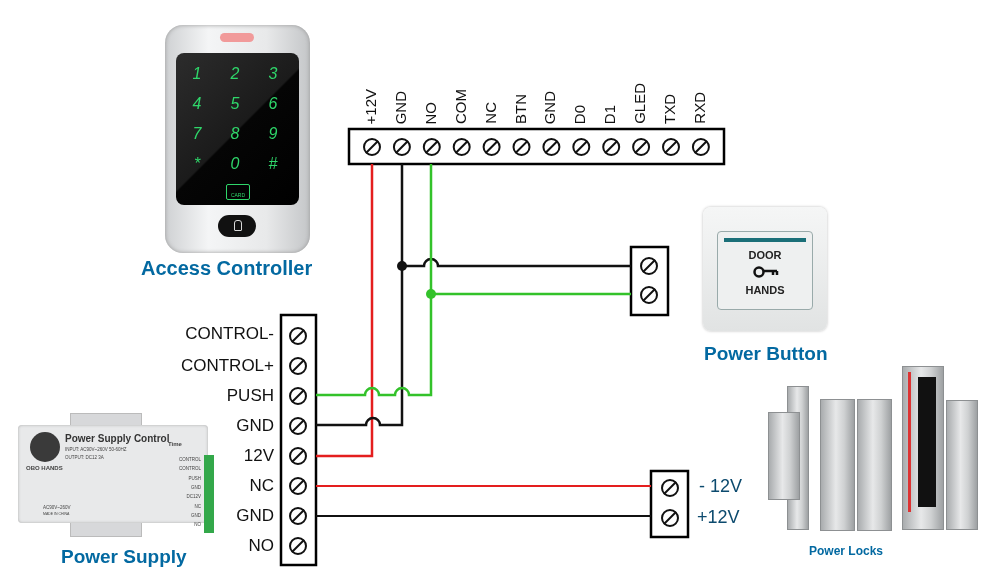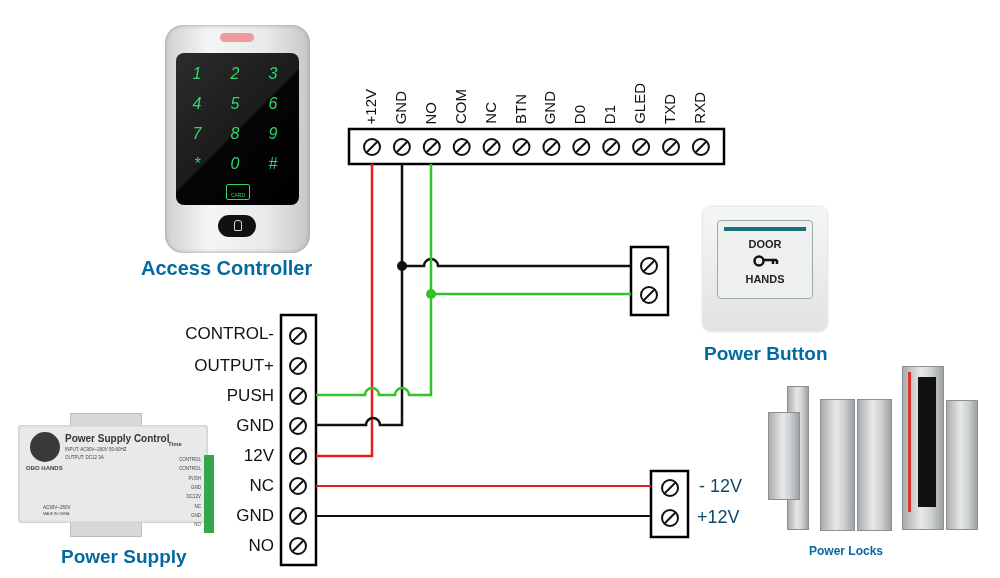--- a/index.html
+++ b/index.html
@@ -27,21 +27,21 @@
   .psu-tab { position: absolute; background: #d7d8da; border: 1px solid #bbb; }
   .psu-body { position: absolute; left: 18px; top: 425px; width: 190px; height: 98px; background: #e8e9ea; border-radius: 4px;
               box-shadow: inset 0 0 3px #aaa; }
   .psu-logo { position: absolute; left: 12px; top: 7px; width: 30px; height: 30px; border-radius: 50%; background: #3a3a3a; }
   .psu-title { position: absolute; left: 47px; top: 8px; font-size: 10px; font-weight: bold; color: #333; text-align: center; }
   .psu-small { position: absolute; font-size: 4.5px; color: #444; white-space: nowrap; }
   .psu-term { position: absolute; left: 186px; top: 30px; width: 10px; height: 78px; background: #33a84a; }
   
   .exit-plate { position: absolute; left: 703px; top: 207px; width: 124px; height: 124px; border-radius: 8px;
                 background: linear-gradient(180deg,#f5f6f6,#e1e3e3); box-shadow: 0 0 3px #bbb; }
-  .exit-inner { position: absolute; left: 14px; top: 13px; width: 94px; height: 77px; border-radius: 4px; border: 1px solid #9aa;
+  .exit-inner { position: absolute; left: 14px; top: 24px; width: 94px; height: 77px; border-radius: 4px; border: 1px solid #9aa;
                 background: #eef0f0; }
   .exit-bar { position: absolute; left: 6px; top: 6px; width: 82px; height: 4px; background: #1a6f78; }
   .exit-text { position: absolute; width: 94px; text-align: center; font-weight: bold; font-size: 11px; color: #222; }
   
   .lock-part { position: absolute; background: linear-gradient(90deg,#a9acae,#e7e8e9 45%,#cfd1d2 70%,#9ea1a3); border: 1px solid #8d9092; }
 </style>
 </head>
 <body>
 
 <svg id="wires" width="1000" height="578">
@@ -248,21 +248,21 @@
       <div class="psu-small" style="left: 155px; width: 28px; text-align: right; top: 78.5px;">NC</div>
       <div class="psu-small" style="left: 155px; width: 28px; text-align: right; top: 87.8px;">GND</div>
       <div class="psu-small" style="left: 155px; width: 28px; text-align: right; top: 97.1px;">NO</div>
     </div>
   <div class="psu-term"></div>
 </div>
 <div class="caption" style="left:61px; top:546px; font-size:19px;">Power Supply</div>
 
 <div id="psu-labels" class="abs" style="left:150px; top:315px; width:124px; height:250px;">
     <div class="psu-label" style="top: 9px;">CONTROL-</div>
-    <div class="psu-label" style="top: 41px;">OUTPUT+</div>
+    <div class="psu-label" style="top: 41px;">CONTROL+</div>
     <div class="psu-label" style="top: 71px;">PUSH</div>
     <div class="psu-label" style="top: 101px;">GND</div>
     <div class="psu-label" style="top: 131px;">12V</div>
     <div class="psu-label" style="top: 161px;">NC</div>
     <div class="psu-label" style="top: 191px;">GND</div>
     <div class="psu-label" style="top: 221px;">NO</div>
   </div>
 
 <div class="lock-label" style="left:699px; top:476px;">- 12V</div>
 <div class="lock-label" style="left:697px; top:507px;">+12V</div>

